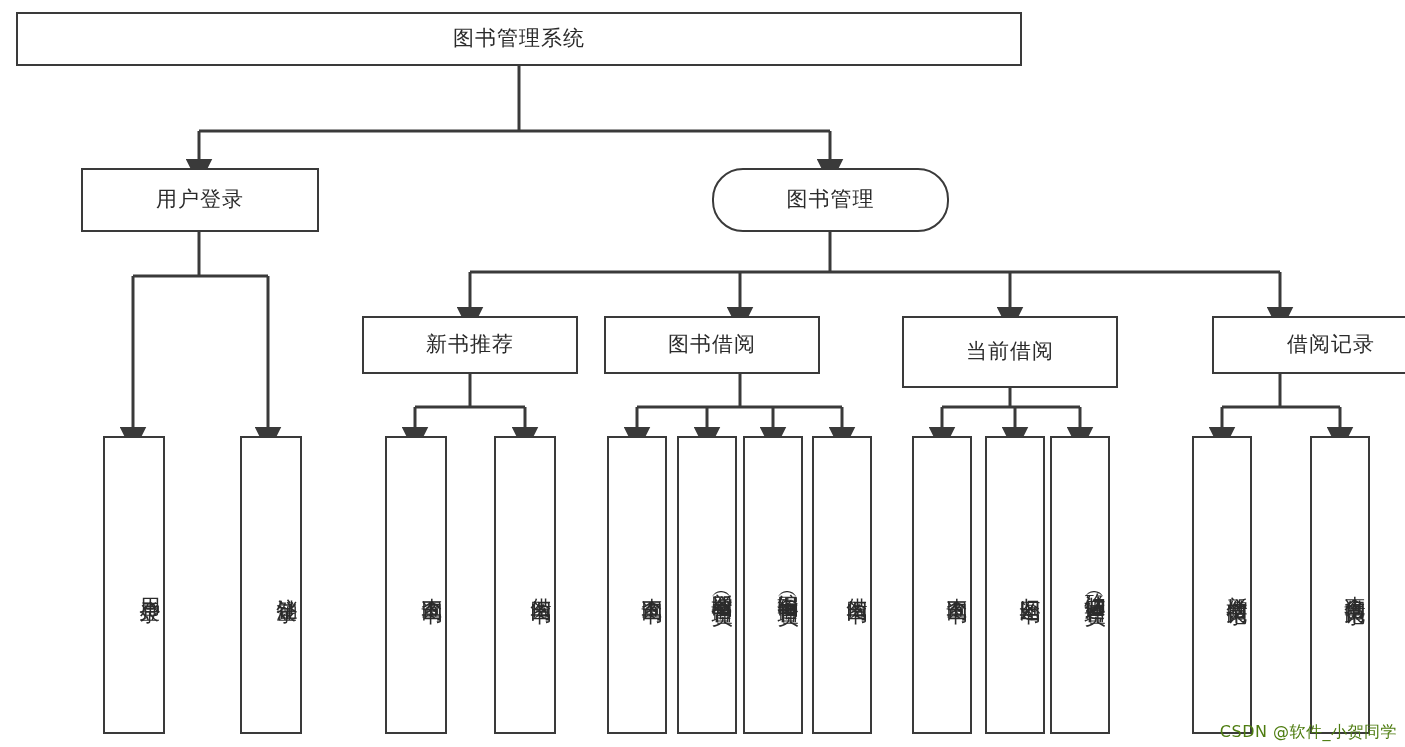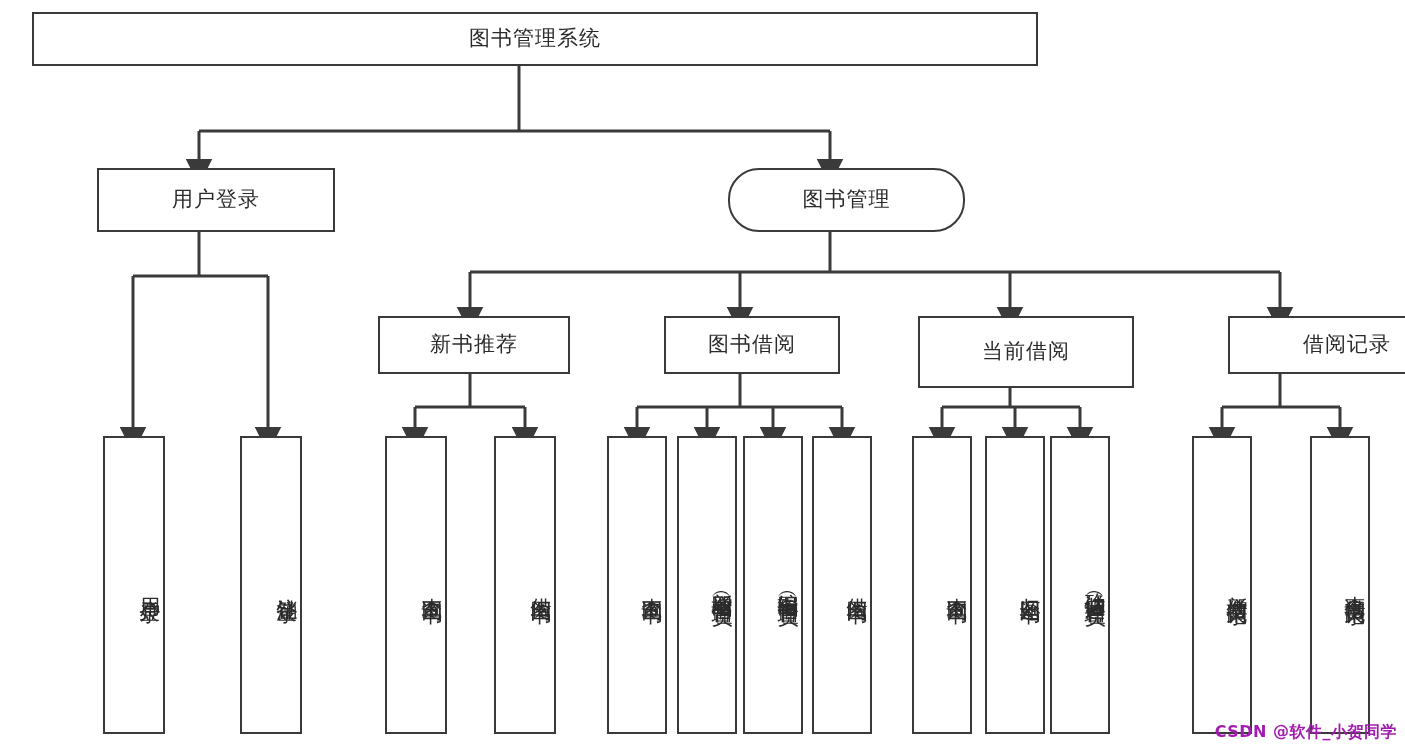--- a/index.html
+++ b/index.html
@@ -31,21 +31,20 @@
     border: 2px solid #3a3a3a;
     display: flex;
     align-items: center;
     justify-content: center;
     color: #2b2b2b;
   }
   .node.horiz {
     font-size: 21px;
     letter-spacing: 1px;
     line-height: 1.2;
-    margin-left: 16px;
   }
   .node.vert {
     writing-mode: vertical-rl;
     text-orientation: upright;
     font-size: 21px;
     line-height: 1.25;
     letter-spacing: 2px;
     padding-top: 6px;
     padding-bottom: 6px;
     align-items: flex-start;
@@ -55,24 +54,23 @@
     writing-mode: vertical-rl;
     text-orientation: upright;
     display: block;
     text-align: center;
   }
   .watermark {
     position: absolute;
     right: 8px;
     bottom: 4px;
     font-size: 16px;
-    color: #a21caf;
+    color: #4d7c0f;
     letter-spacing: 0.5px;
     white-space: nowrap;
-    font-weight: bold;
   }
 </style>
 </head>
 <body>
 
 <div id="canvas">
 
   <svg id="wires" viewBox="0 0 1405 747" xmlns="http://www.w3.org/2000/svg">
     <defs>
       <marker id="arw" markerWidth="9" markerHeight="9" refX="0.5" refY="4.5" orient="auto" markerUnits="strokeWidth">
@@ -127,24 +125,24 @@
     <span>图书管理系统</span>
   </div>
 
   <div class="node horiz" style="left:81px; top:168px; width:238px; height:64px;">
     <span>用户登录</span>
   </div>
   <div class="node horiz" style="left:712px; top:168px; width:237px; height:64px;border-radius:31px;">
     <span>图书管理</span>
   </div>
 
-  <div class="node horiz" style="left:362px; top:316px; width:192px; height:58px;">
+  <div class="node horiz" style="left:362px; top:316px; width:216px; height:58px;">
     <span>新书推荐</span>
   </div>
-  <div class="node horiz" style="left:648px; top:316px; width:176px; height:58px;">
+  <div class="node horiz" style="left:604px; top:316px; width:216px; height:58px;">
     <span>图书借阅</span>
   </div>
   <div class="node horiz" style="left:902px; top:316px; width:216px; height:72px;">
     <span>当前借阅</span>
   </div>
   <div class="node horiz" style="left:1212px; top:316px; width:211px; height:58px;padding-left:27px;">
     <span>借阅记录</span>
   </div>
 
   <div class="node vert" style="left:103px; top:436px; width:62px; height:298px;">

